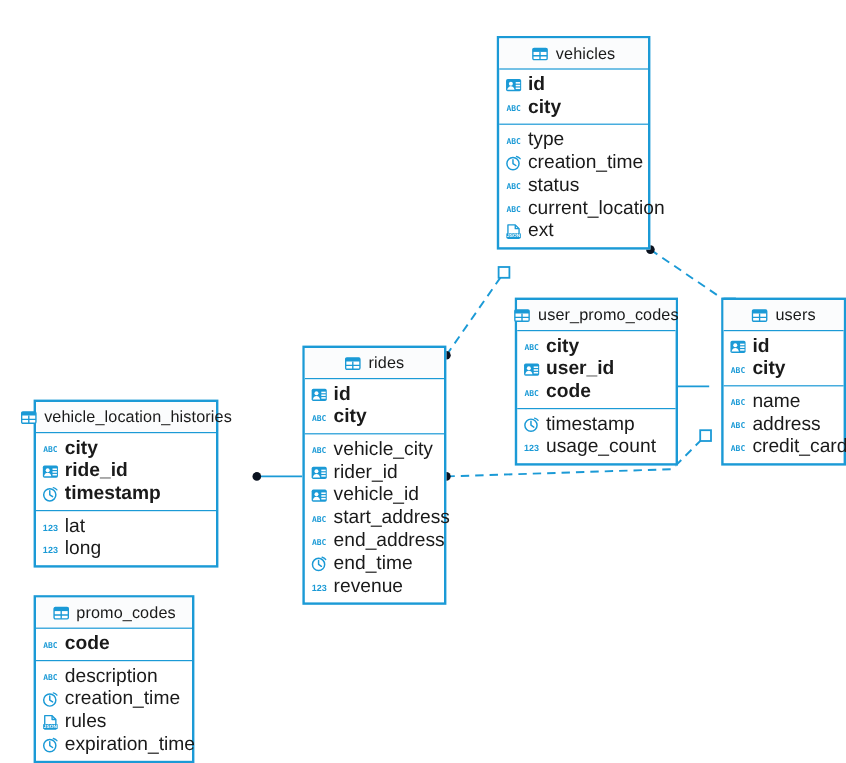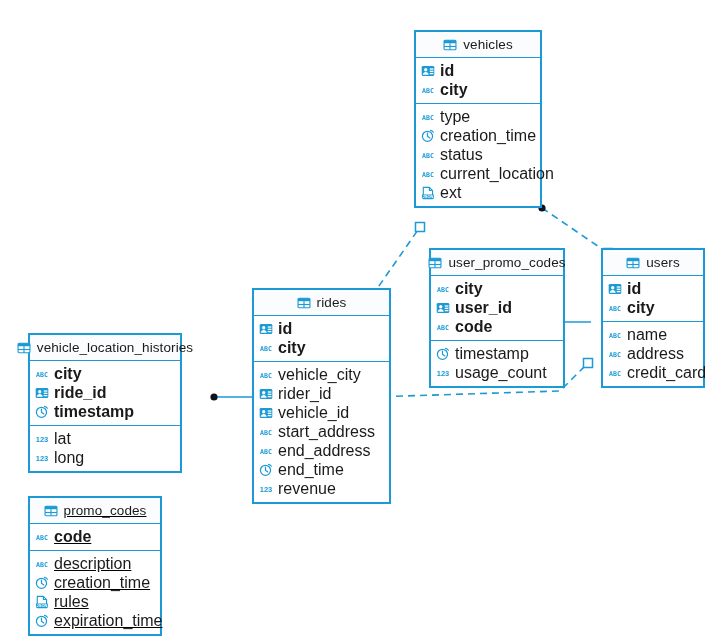--- a/index.html
+++ b/index.html
@@ -316,21 +316,21 @@
         <div class="field-row">
           <span class="icn">
             <svg width="14" height="14" viewBox="0 0 16 16">
               <text x="8" y="11.2" text-anchor="middle" fill="#1b9ad6" font-family="&quot;DejaVu Sans Mono&quot;, monospace" font-size="7.6" font-weight="bold">ABC</text>
             </svg>
           </span>
           <span class="field-name">credit_card</span>
         </div>
       </div>
     </div>
-    <div class="er-table" style="left: 252px; top: 288px; width: 139px;">
+    <div class="er-table" style="left: 252px; top: 288px; width: 120px;">
       <div class="tbl-header">
         <span class="icn">
           <svg width="14" height="14" viewBox="0 0 16 16">
             <rect x="1.2" y="2.6" width="13.6" height="10.8" rx="1.2" fill="#ffffff" stroke="#1b9ad6" stroke-width="1.3"></rect>
             <rect x="1.2" y="2.6" width="13.6" height="3.4" fill="#1b9ad6"></rect>
             <line x1="8" y1="6" x2="8" y2="13.4" stroke="#1b9ad6" stroke-width="1.3"></line>
             <line x1="1.2" y1="9.7" x2="14.8" y2="9.7" stroke="#1b9ad6" stroke-width="1.3"></line>
           </svg>
         </span>
         <span class="tbl-title">rides</span>
@@ -486,21 +486,21 @@
         <div class="field-row">
           <span class="icn">
             <svg width="14" height="14" viewBox="0 0 16 16">
               <text x="8" y="11.6" text-anchor="middle" fill="#1b9ad6" font-family="&quot;Liberation Sans&quot;, sans-serif" font-size="8.6" font-weight="bold">123</text>
             </svg>
           </span>
           <span class="field-name">long</span>
         </div>
       </div>
     </div>
-    <div class="er-table" style="left: 28px; top: 496px; width: 134px; text-decoration: underline;">
+    <div class="er-table" style="left: 28px; top: 496px; width: 134px;">
       <div class="tbl-header">
         <span class="icn">
           <svg width="14" height="14" viewBox="0 0 16 16">
             <rect x="1.2" y="2.6" width="13.6" height="10.8" rx="1.2" fill="#ffffff" stroke="#1b9ad6" stroke-width="1.3"></rect>
             <rect x="1.2" y="2.6" width="13.6" height="3.4" fill="#1b9ad6"></rect>
             <line x1="8" y1="6" x2="8" y2="13.4" stroke="#1b9ad6" stroke-width="1.3"></line>
             <line x1="1.2" y1="9.7" x2="14.8" y2="9.7" stroke="#1b9ad6" stroke-width="1.3"></line>
           </svg>
         </span>
         <span class="tbl-title">promo_codes</span>

